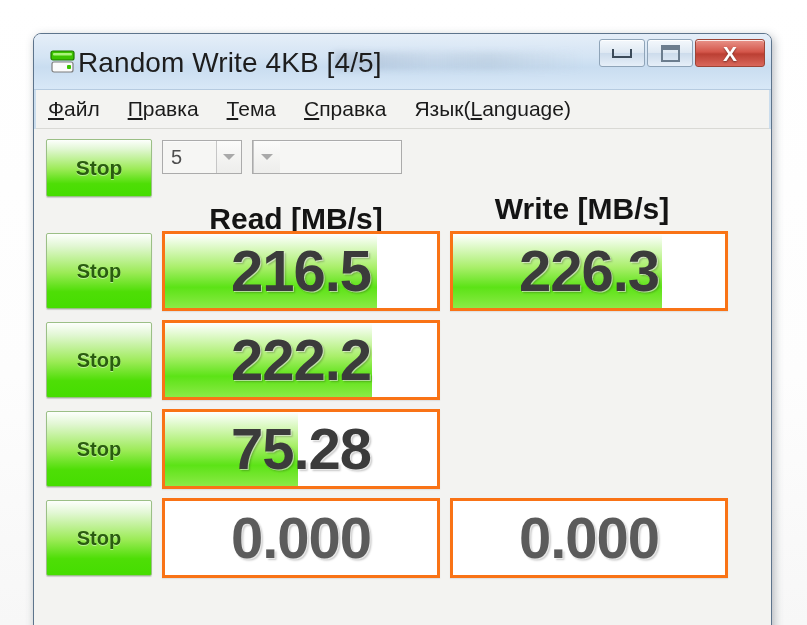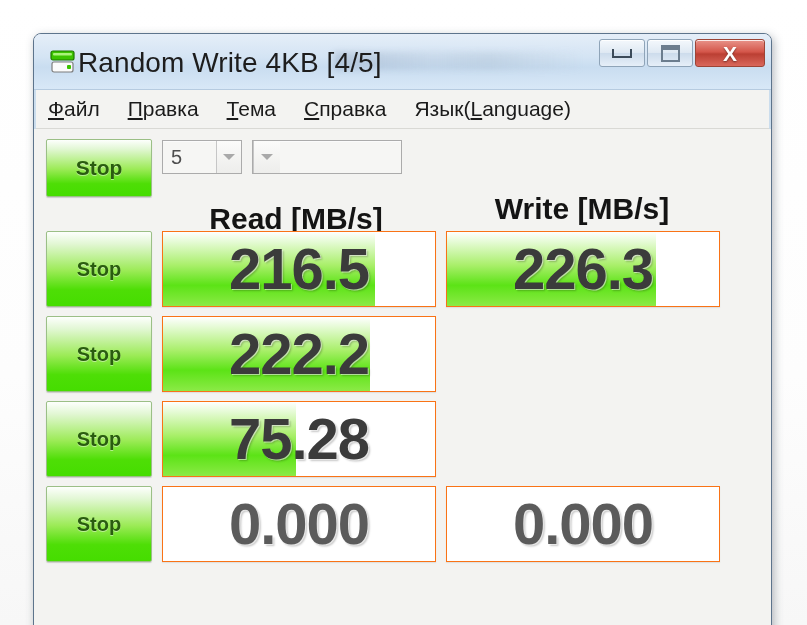--- a/index.html
+++ b/index.html
@@ -163,21 +163,21 @@
   .h-write { width: 272px; margin-left: 14px; }
 
   
   .resrow { display:flex; align-items:center; margin-bottom: 9px; }
   .resrow .stopbtn { width:104px; height:74px; }
   .resrow .stopbtn span { font-size: 20px; }
 
   .cell {
     width: 272px; height: 74px;
     margin-left: 10px;
-    border: 1px solid #f97316;
+    border: 3px solid #f97316;
     background: #ffffff;
     position: relative;
     overflow: hidden;
     box-shadow: 0 1px 1px rgba(0,0,0,.07);
   }
   .cell .fill {
     position: absolute; left:0; top:0; bottom:0;
     background: linear-gradient(180deg,#ffffff 0%,#e6fbd6 13%,#a9ef6a 45%,#5ce316 72%,#8bea46 100%);
   }
   .cell .num {

